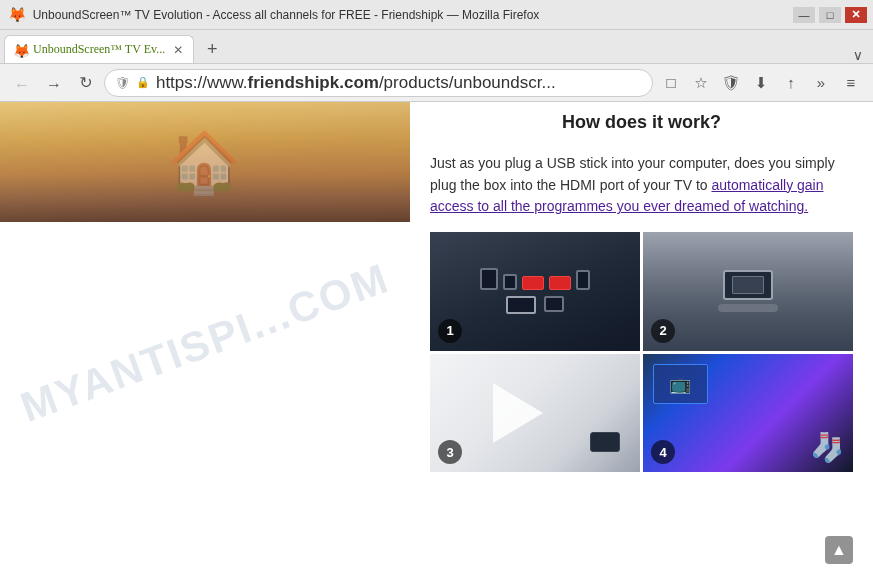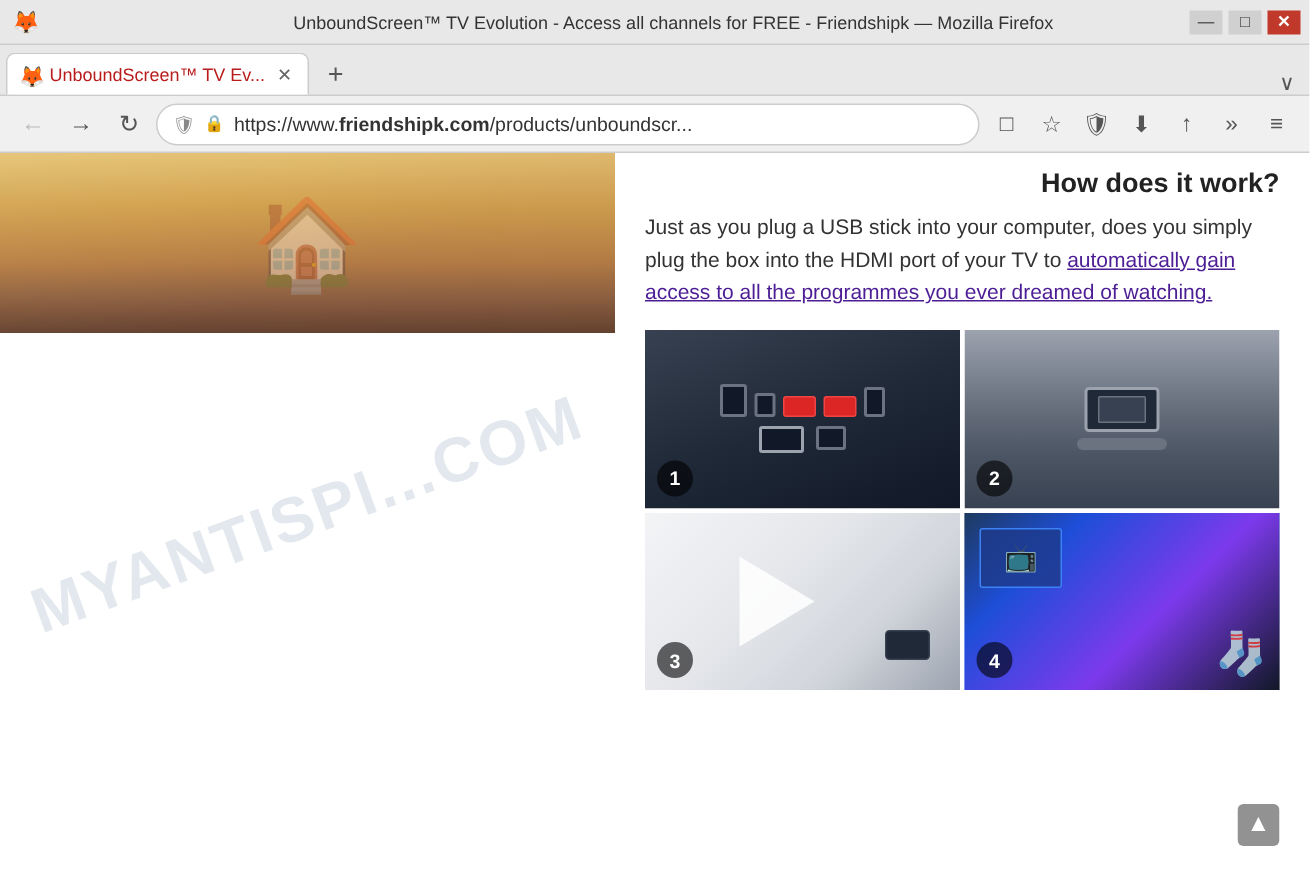--- a/index.html
+++ b/index.html
@@ -12,21 +12,20 @@
       display: flex;
       align-items: center;
       padding: 0 8px;
       border-bottom: 1px solid #ccc;
       position: relative;
     }
     .title-bar-text {
       font-size: 12px;
       color: #333;
       flex: 1;
-      text-align: center;
     }
     .window-controls {
       display: flex;
       gap: 4px;
       position: absolute;
       right: 6px;
       top: 50%;
       transform: translateY(-50%);
     }
     .win-btn {
@@ -56,21 +55,21 @@
       border-radius: 6px 6px 0 0;
       height: 28px;
       display: flex;
       align-items: center;
       padding: 0 8px;
       gap: 6px;
       min-width: 180px;
       max-width: 240px;
     }
     .tab-favicon { width: 14px; height: 14px; }
-    .tab-title { font-size: 12px; color: #b91c1c; flex: 1; white-space: nowrap; overflow: hidden; text-overflow: ellipsis; }
+    .tab-title { font-size: 12px; color: #4d7c0f; flex: 1; white-space: nowrap; overflow: hidden; text-overflow: ellipsis; font-family: Liberation Serif, serif; }
     .tab-close { font-size: 12px; color: #666; cursor: pointer; padding: 0 2px; }
     .new-tab-btn {
       width: 28px; height: 28px;
       background: transparent;
       border: none;
       font-size: 18px;
       color: #555;
       cursor: pointer;
       display: flex; align-items: center; justify-content: center;
       margin-left: 4px;
@@ -108,21 +107,21 @@
       border: 1px solid #ccc;
       border-radius: 14px;
       background: white;
       display: flex;
       align-items: center;
       padding: 0 10px;
       gap: 6px;
     }
     .address-bar-icon { font-size: 12px; color: #888; }
     .address-bar-lock { font-size: 11px; color: #888; }
-    .address-text { font-size: 13px; color: #333; flex: 1; }
+    .address-text { font-size: 17px; color: #333; flex: 1; }
     .nav-right-icons {
       display: flex;
       gap: 2px;
     }
     .nav-icon-btn {
       background: transparent;
       border: none;
       cursor: pointer;
       font-size: 15px;
       color: #555;
@@ -167,22 +166,22 @@
 
     .main-area {
       flex: 1;
       padding: 10px 20px 10px 20px;
       overflow: hidden;
     }
 
     .how-title {
       font-size: 18px;
       font-weight: bold;
-      text-align: right;
-      margin-bottom: 8px;
+      text-align: center;
+      margin-bottom: 20px;
       color: #222;
     }
 
     .how-text {
       font-size: 14px;
       color: #333;
       line-height: 1.55;
       margin-bottom: 14px;
     }
 

